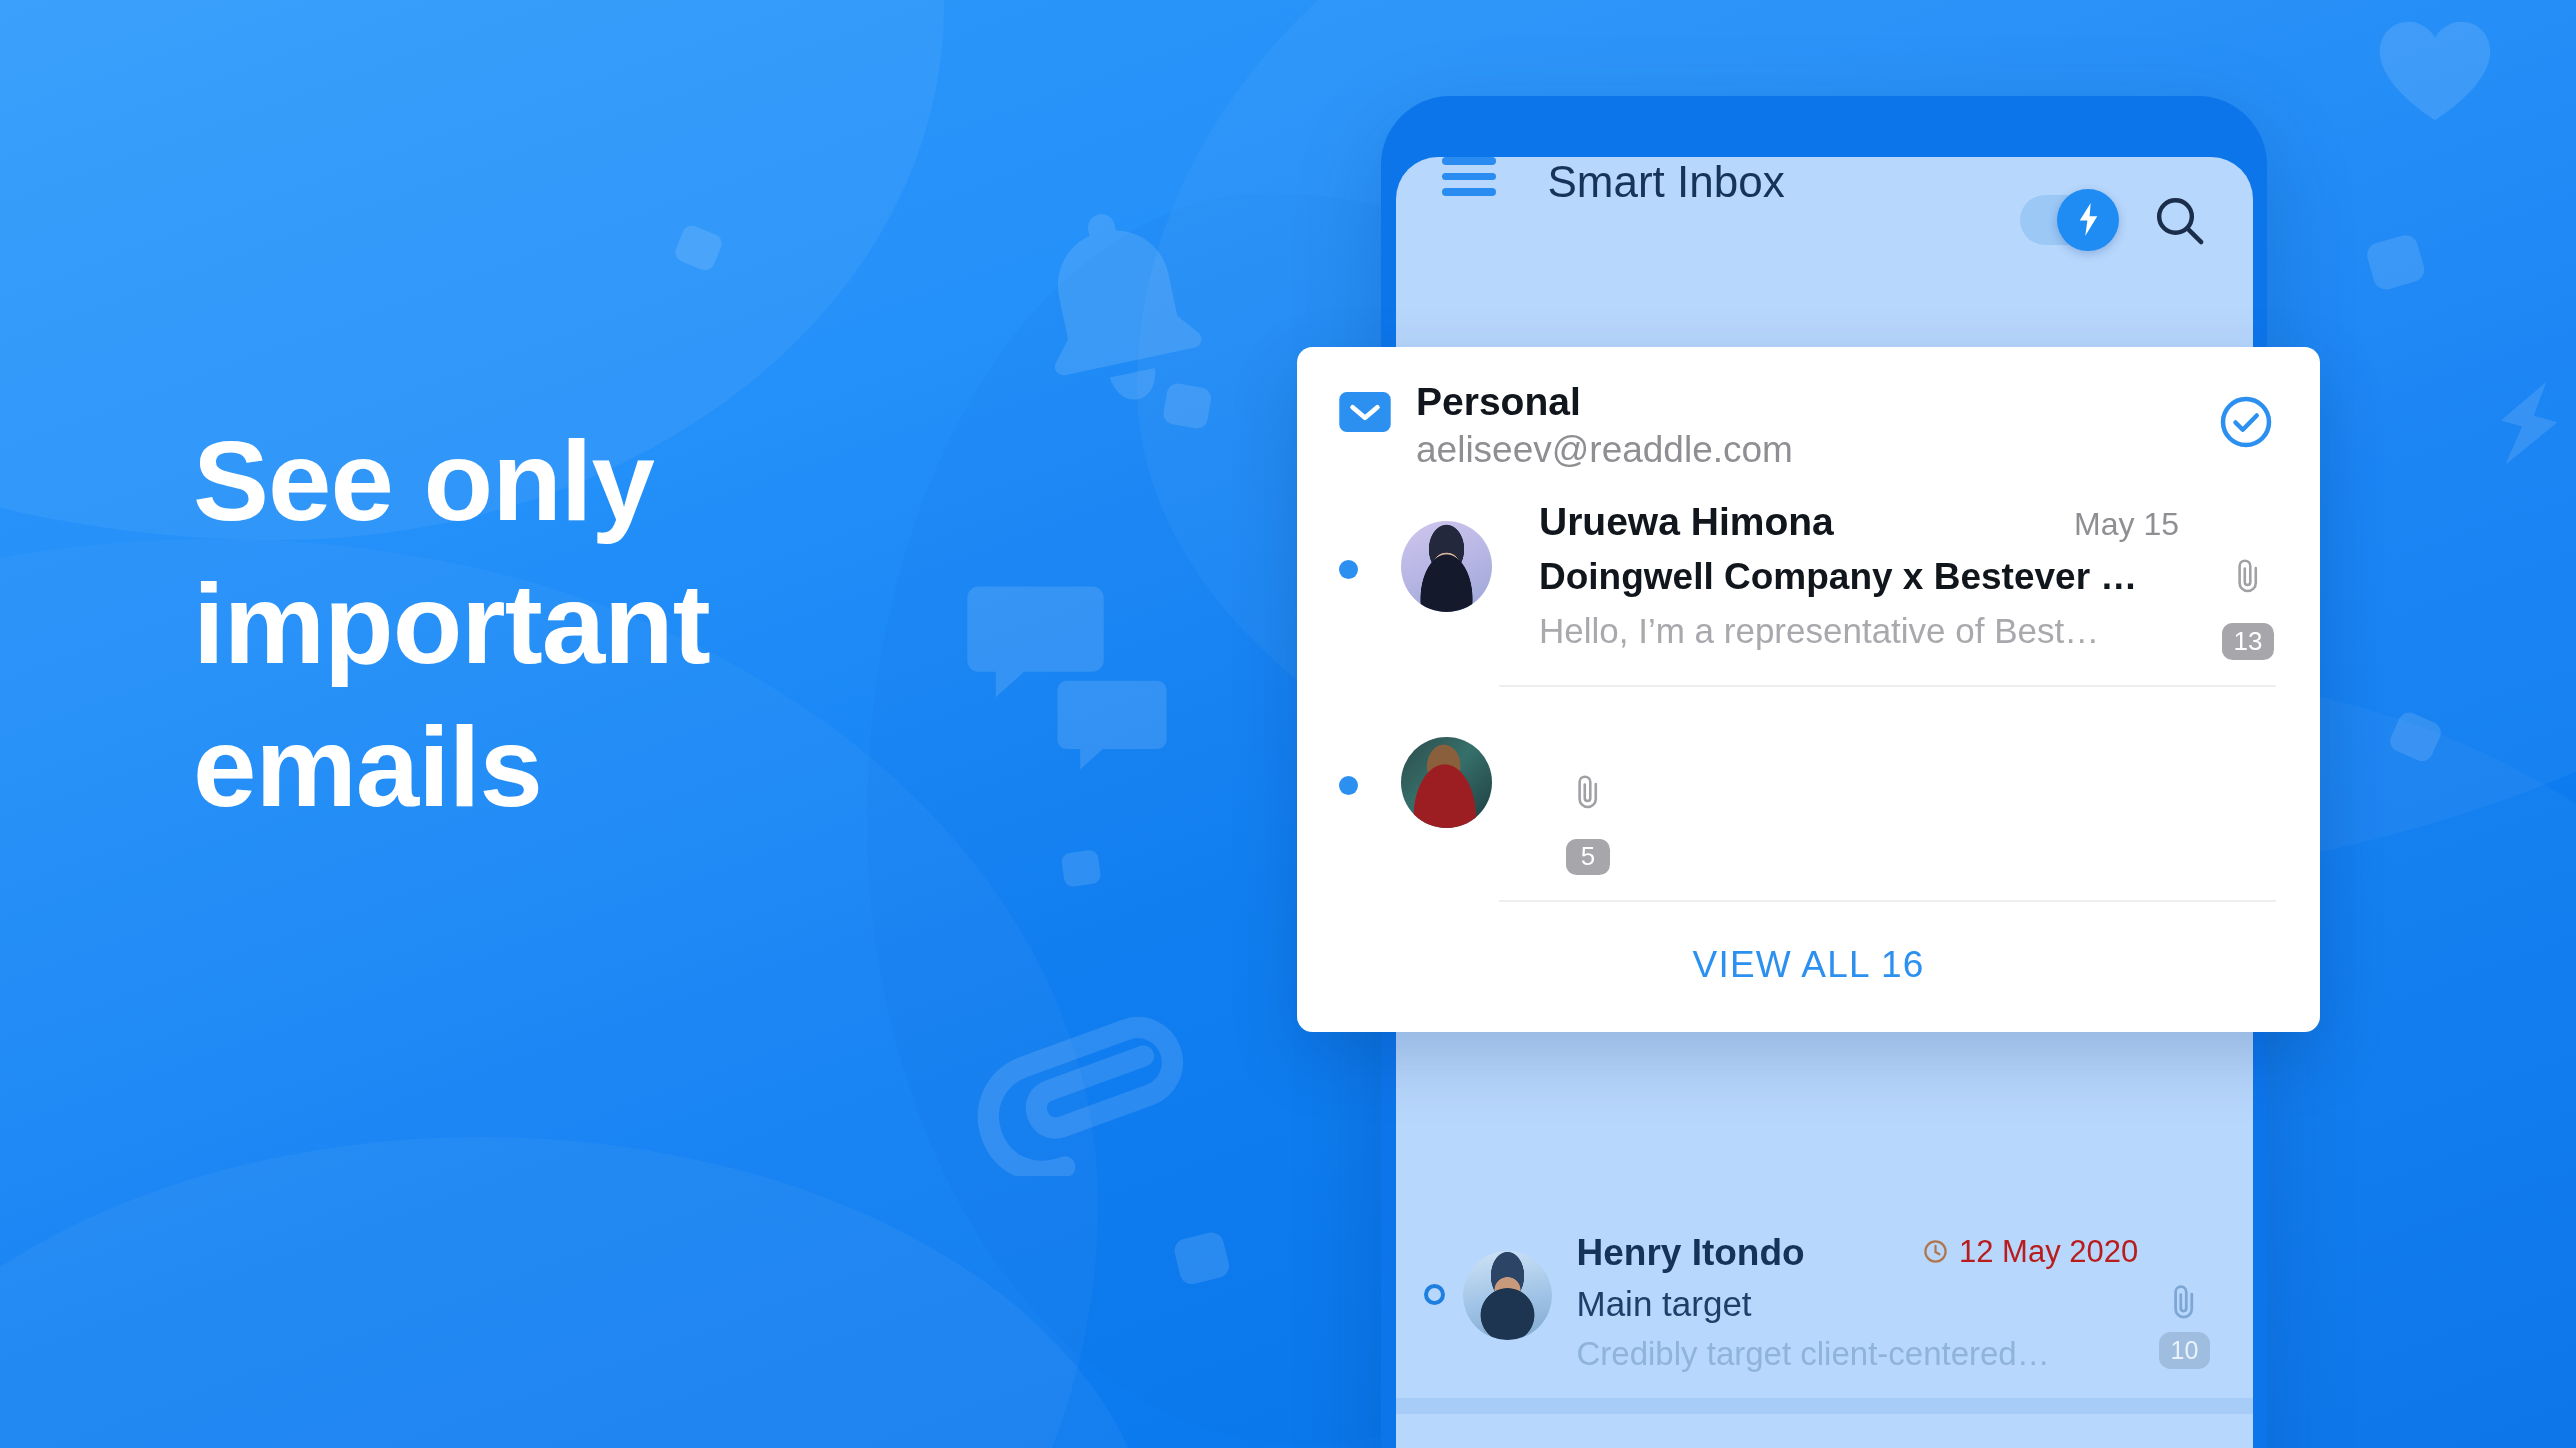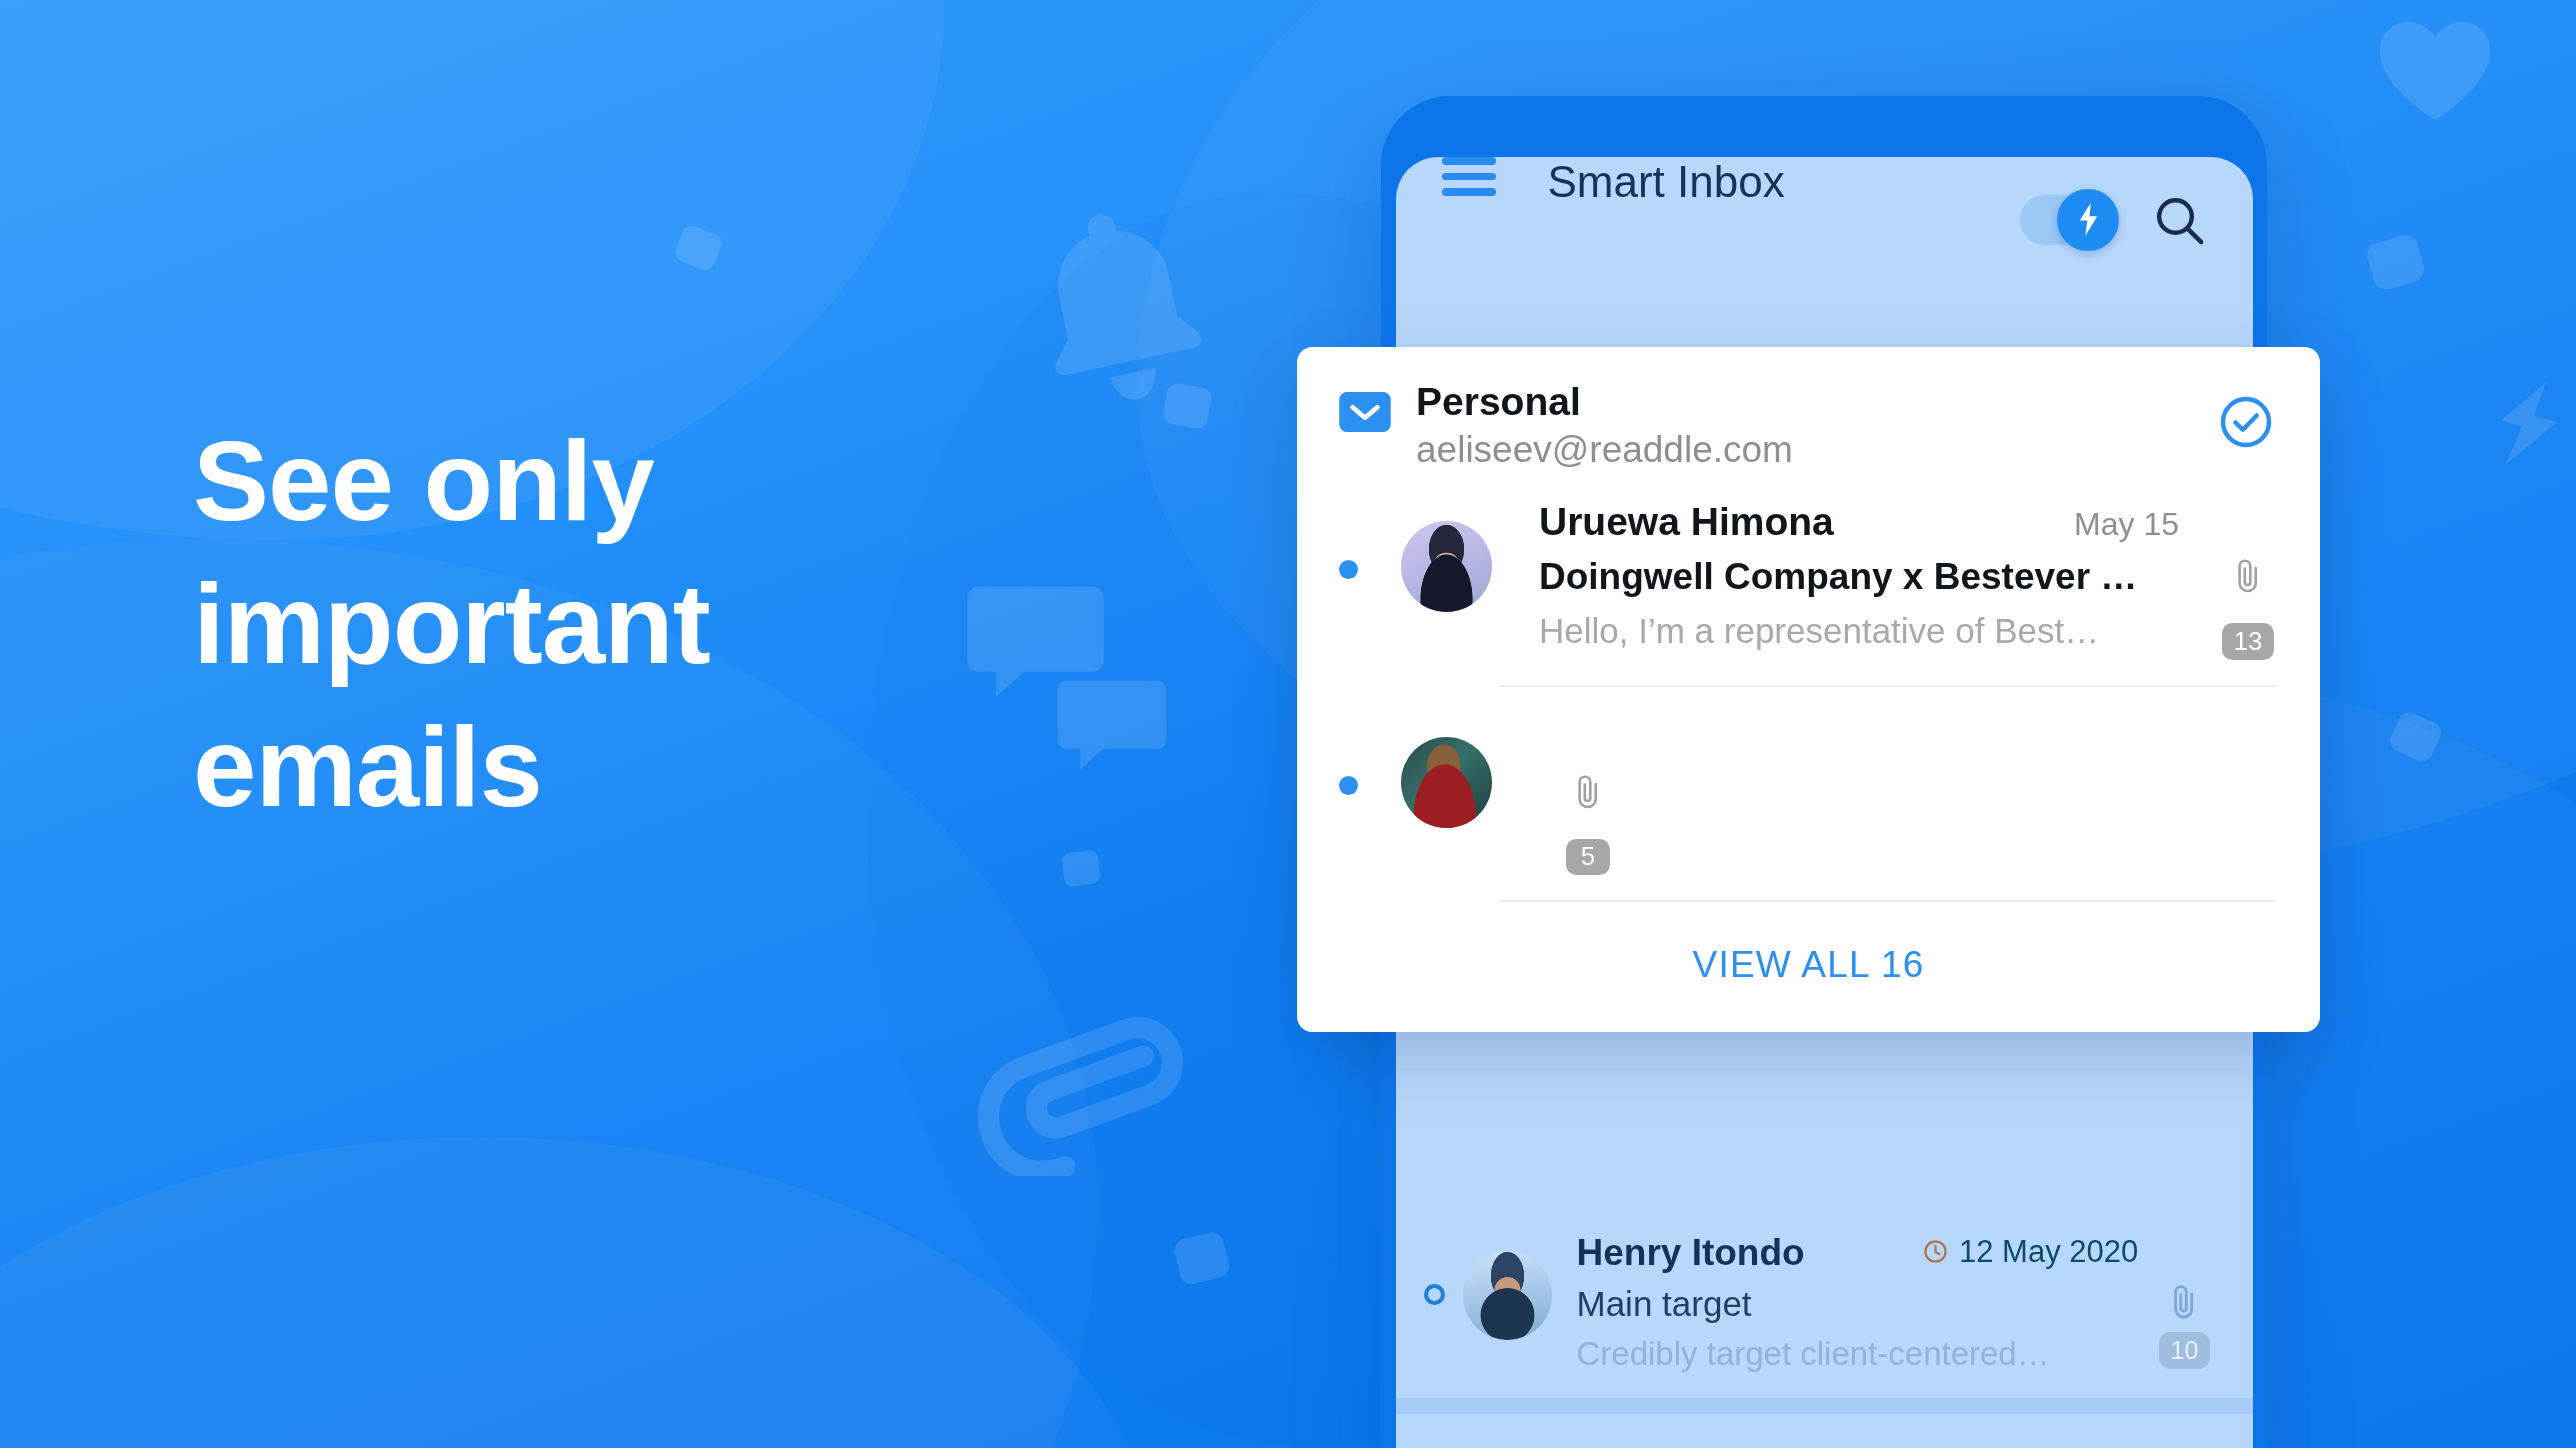--- a/index.html
+++ b/index.html
@@ -134,21 +134,21 @@
     margin-left: 5.8px;
   }
   .thread .avatar {
     width: 89px; height: 89px; border-radius: 50%;
     flex: none; margin-top: 19px; margin-right: 25px;
     overflow: hidden; position: relative;
   }
   .thread .body { flex: 1 1 auto; min-width: 0; }
   .trow { display: flex; align-items: baseline; }
   .t-name { font-size: 37px; font-weight: 700; color: #153358; }
-  .t-date { margin-left: auto; font-size: 31px; color: #0c4a6e; white-space: nowrap; display:flex; align-items:center; gap:10px;}
+  .t-date { margin-left: auto; font-size: 31px; color: #b91c1c; white-space: nowrap; display:flex; align-items:center; gap:10px;}
   .t-subj { font-size: 35px; color: #1d3f68; margin-top: 9.6px; }
   .t-prev { font-size: 33px; color: #8fb3d9; margin-top: 11.6px; white-space: nowrap; overflow: hidden; }
   .t-meta { margin-left: 17.3px; width: 58px; flex: none; display:flex; flex-direction: column; align-items:center; gap: 8px; padding-top: 50px;}
   .count-badge {
     background: #9fbedf; color: #eaf3fd;
     border-radius: 11.6px; font-size: 25px;
     padding: 3.9px 11.6px; min-width: 46px; text-align: center;
   }
 
   .section-divider { height: 15.4px; background: #a8ccf8; }

